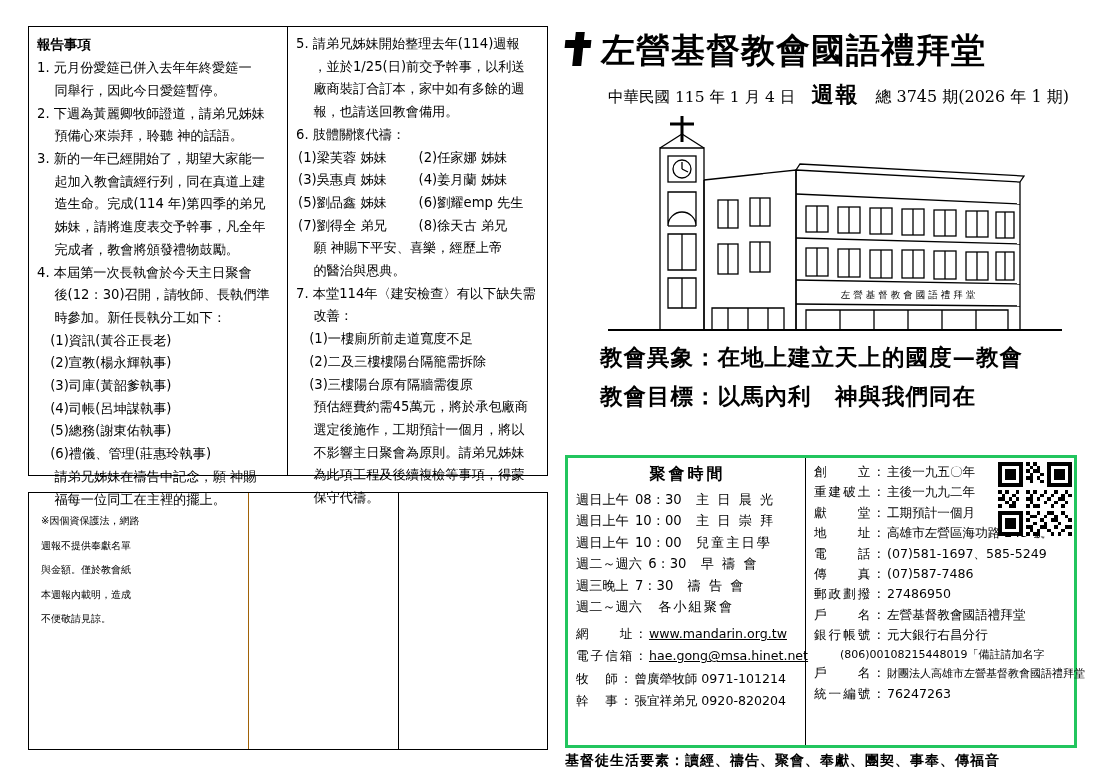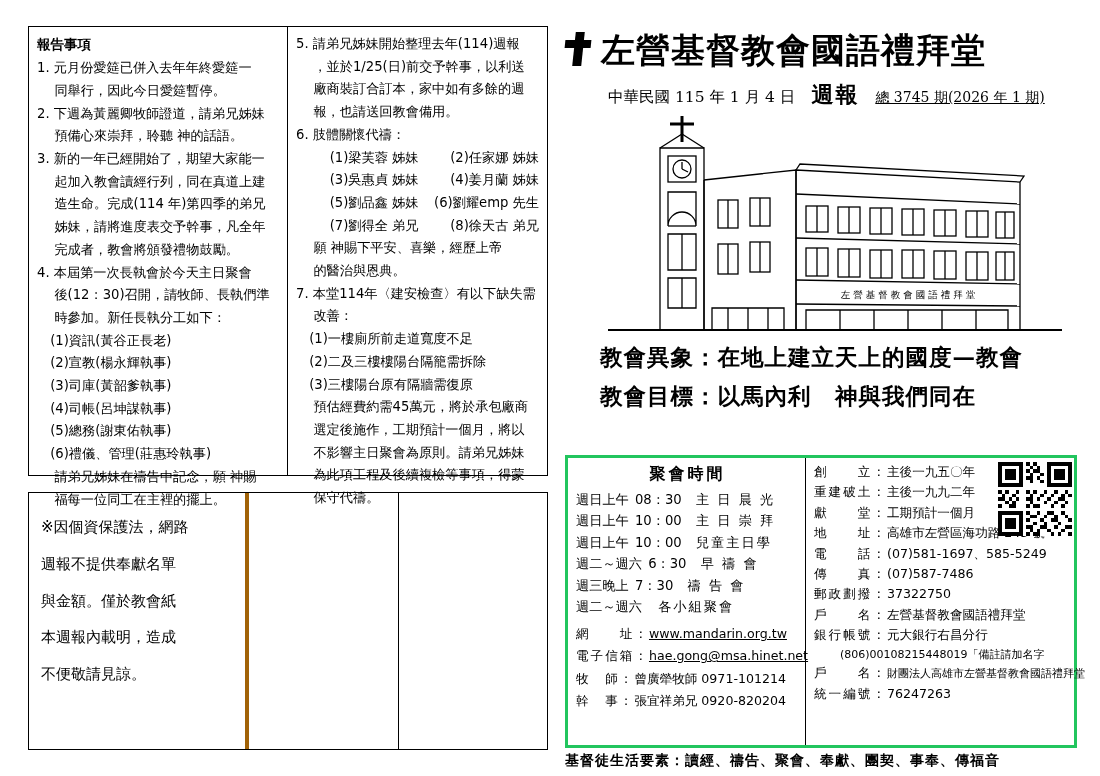--- a/index.html
+++ b/index.html
@@ -22,29 +22,29 @@
     box-sizing:border-box;
     padding:6px 8px 0 8px;
     font-size:13.2px;
     line-height:1.72;
   }
   .ann-col.left{width:260px;border-right:1px solid #000;}
   .ann-col.right{width:260px;}
   .ann-title{font-weight:bold;font-size:13.5px;margin-bottom:1px;}
   .ann-item{display:block;margin:0;padding:0;text-indent:0;}
 
-  .care-grid{display:flex;flex-wrap:wrap;padding-left:2px;text-align:right;}
+  .care-grid{display:flex;flex-wrap:wrap;padding-left:2px;}
   .care-grid .cell{width:50%;box-sizing:border-box;}
 
   
   .priv-box{
     position:absolute;left:28px;top:492px;width:520px;height:258px;
     border:1px solid #000;box-sizing:border-box;display:flex;
   }
-  .priv-l{width:220px;box-sizing:border-box;border-right:4px solid #a16207;padding:16px 10px 0 12px;font-size:15px;line-height:2.45;}
+  .priv-l{width:220px;box-sizing:border-box;border-right:1px solid #a16207;padding:16px 10px 0 12px;font-size:10px;line-height:2.45;}
   .priv-m{width:150px;box-sizing:border-box;border-right:1px solid #000;}
   .priv-r{width:148px;box-sizing:border-box;}
 
   
   .church-title{
     position:absolute;left:565px;top:28px;width:520px;
     font-size:34px;font-weight:bold;letter-spacing:1px;
     font-family:"DejaVu Serif","Liberation Serif",serif;
     white-space:nowrap;
   }
@@ -59,21 +59,21 @@
   .cross-mark::after{
     content:"";position:absolute;left:0;top:8px;width:26px;height:8px;background:#000;
     transform:skewX(-6deg);
   }
   .subline{
     position:absolute;left:608px;top:80px;width:480px;
     font-size:15.5px;white-space:nowrap;
     font-family:"DejaVu Serif","Liberation Serif",serif;
   }
   .subline .weekly{font-size:22px;font-weight:bold;margin:0 16px;letter-spacing:2px;}
-  .subline .issue{font-size:14px;text-decoration:underline;}
+  .subline .issue{font-size:16px;}
 
   
   .drawing{position:absolute;left:600px;top:108px;width:470px;height:230px;}
 
   
   .vision{
     position:absolute;left:600px;top:338px;width:500px;
     font-size:22.5px;font-weight:bold;letter-spacing:1px;
     font-family:"DejaVu Serif","Liberation Serif",serif;
     line-height:1.75;white-space:nowrap;
@@ -437,21 +437,21 @@
       <div class="r-line">
         <span class="lbl">地　　址：</span><span>高雄市左營區海功路 243 號</span>
       </div>
       <div class="r-line">
         <span class="lbl">電　　話：</span><span>(07)581-1697、585-5249</span>
       </div>
       <div class="r-line">
         <span class="lbl">傳　　真：</span><span>(07)587-7486</span>
       </div>
       <div class="r-line">
-        <span class="lbl">郵政劃撥：</span><span>37322750</span>
+        <span class="lbl">郵政劃撥：</span><span>27486950</span>
       </div>
       <div class="r-line">
         <span class="lbl">戶　　名：</span><span>左營基督教會國語禮拜堂</span>
       </div>
       <div class="r-line">
         <span class="lbl">銀行帳號：</span><span>元大銀行右昌分行</span>
       </div>
       <div class="r-line small" style="padding-left:26px;">(806)00108215448019「備註請加名字</div>
       <div class="r-line">
         <span class="lbl">戶　　名：</span><span class="small">財團法人高雄市左營基督教會國語禮拜堂</span>

